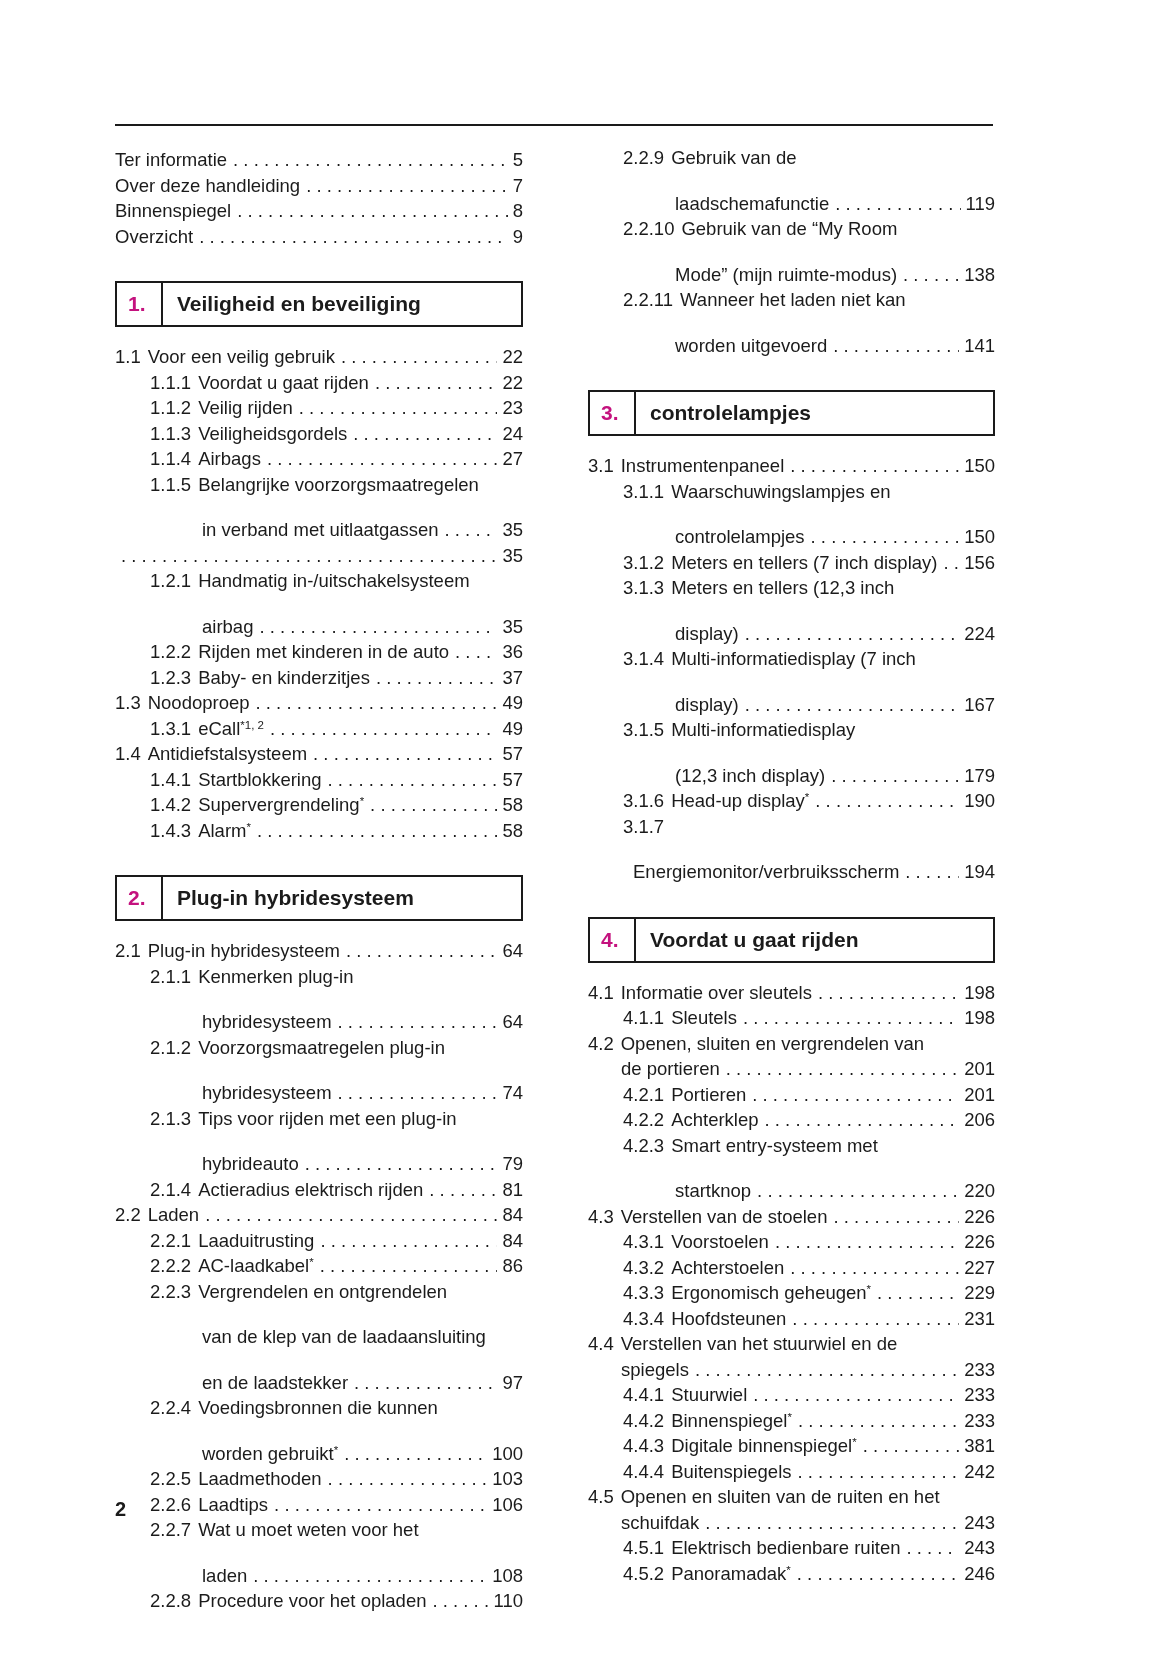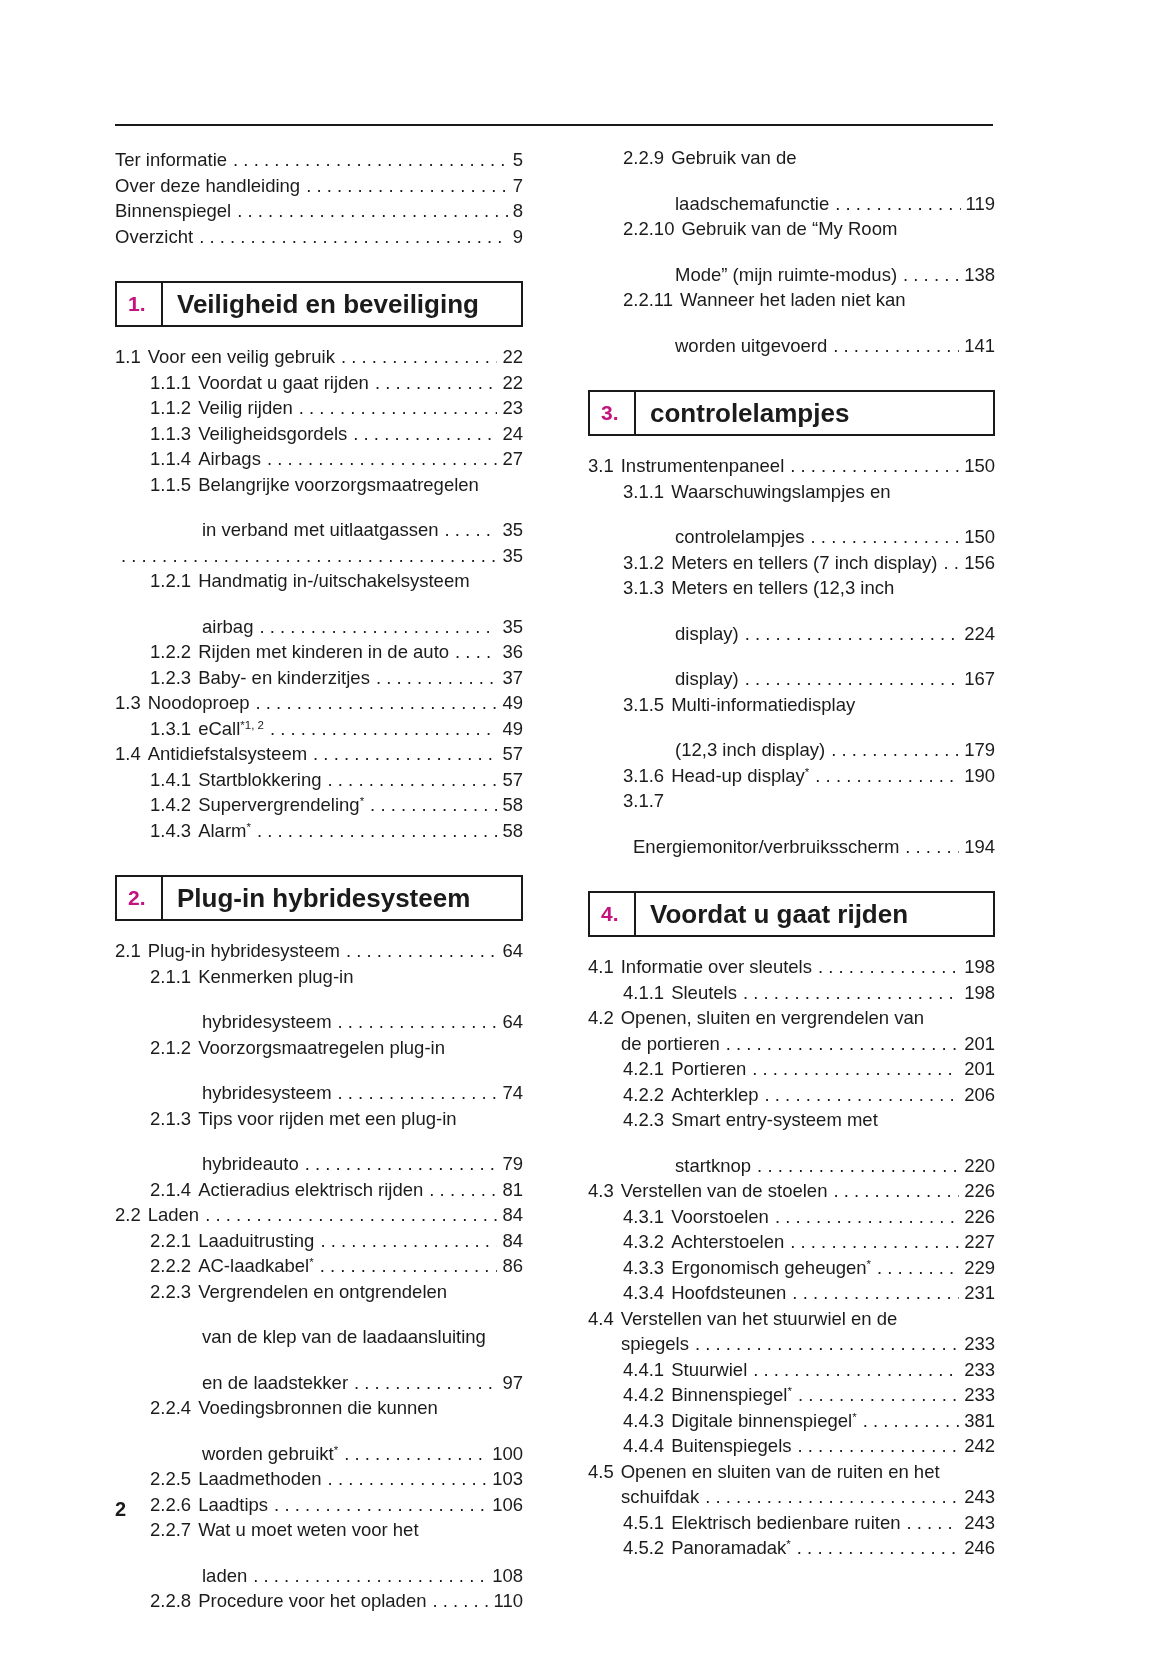--- a/index.html
+++ b/index.html
@@ -53,21 +53,21 @@
     width: 46px; flex: 0 0 46px;
     border-right: 2px solid #1a1a1a;
     color: var(--accent-magenta, #c4127e);
     font-weight: 700; font-size: 21px;
     display: flex; align-items: center;
     padding-left: 11px;
   }
   .h-title {
     flex: 1;
     padding: 9px 8px 9px 14px;
-    font-weight: 700; font-size: 26px; line-height: 24px;
+    font-weight: 700; font-size: 21px; line-height: 24px;
     color: #1b1b1b;
     display: flex; flex-direction: column; justify-content: center;
   }
   .page-num {
     position: absolute; left: 115px; top: 1498px;
     font-weight: 700; font-size: 20px; color: #1b1b1b;
   }
 </style>
 </head>
 <body>
@@ -418,20 +418,23 @@
           <div class="tline">
             <span class="txt"><span class="enum">3.1.3</span>Meters en tellers (12,3 inch</span>
           </div>
           <div class="tline cont">
             <span class="txt">display)</span>
             <span class="leader"> . . . . . . . . . . . . . . . . . . . . . . . . . . . . . . . . . . . . . . . . . . . . . . . . . . . . . . . . . . . . . . . . . . . . . . . . . . . . . . . . . . . . . . . . . . . . . . . . . . . . . . . . . . . . . .</span>
             <span class="pnum">224</span>
           </div>
         </div>
         <div class="entry lv2">
+          <div class="tline">
+            <span class="txt"><span class="enum">3.1.4</span>Multi-informatiedisplay (7 inch</span>
+          </div>
           <div class="tline cont">
             <span class="txt">display)</span>
             <span class="leader"> . . . . . . . . . . . . . . . . . . . . . . . . . . . . . . . . . . . . . . . . . . . . . . . . . . . . . . . . . . . . . . . . . . . . . . . . . . . . . . . . . . . . . . . . . . . . . . . . . . . . . . . . . . . . . .</span>
             <span class="pnum">167</span>
           </div>
         </div>
         <div class="entry lv2">
           <div class="tline">
             <span class="txt"><span class="enum">3.1.5</span>Multi-informatiedisplay</span>
           </div>

